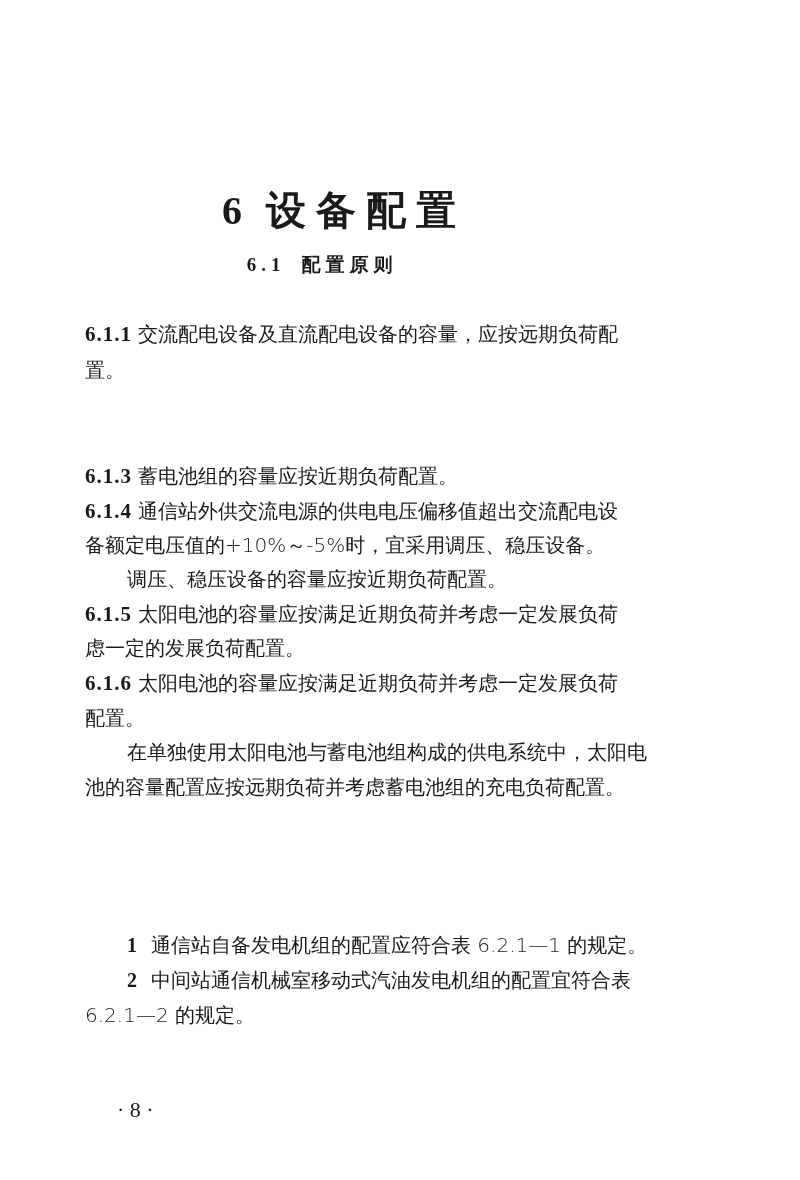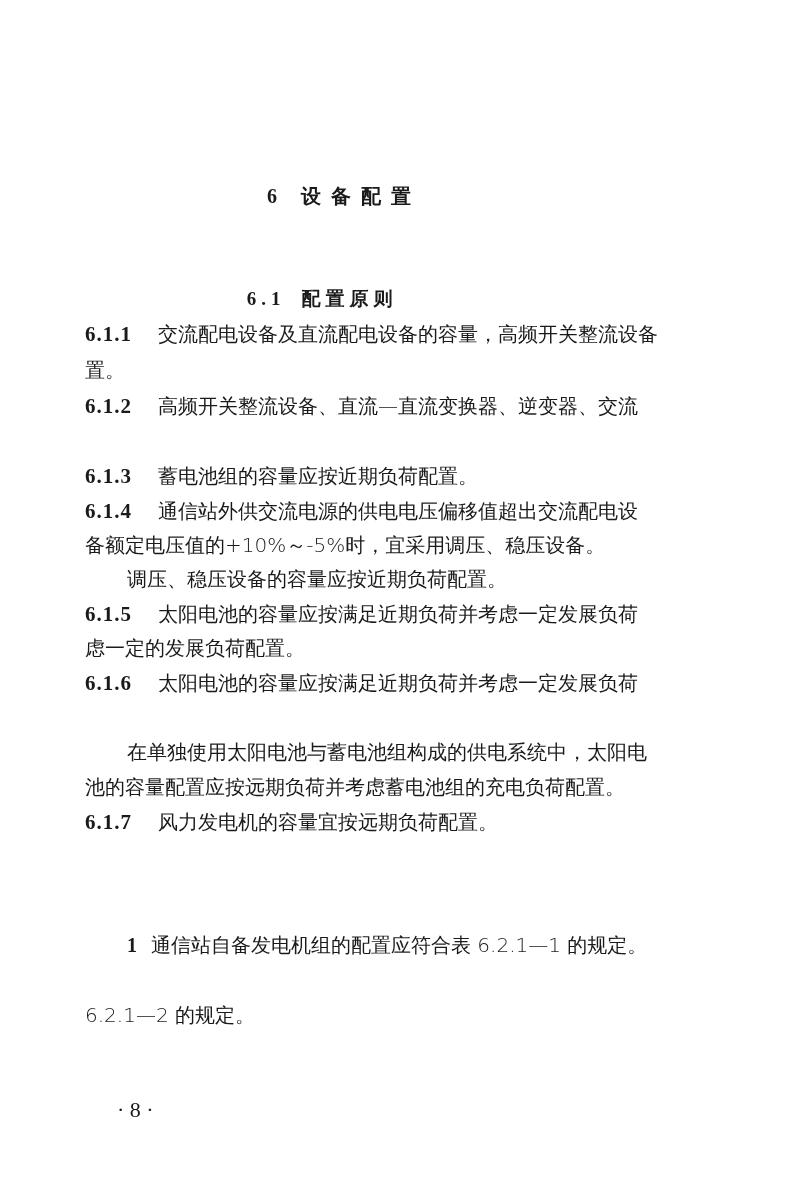--- a/index.html
+++ b/index.html
@@ -4,70 +4,70 @@
 <style>
   html, body { margin: 0; padding: 0; }
   body {
     width: 800px; height: 1180px; background: #ffffff; color: #1a1a1a;
     font-family: "DejaVu Serif", "Liberation Serif", serif;
     position: relative; overflow: hidden;
   }
   .page { position: absolute; left: 0; top: 0; width: 800px; height: 1180px; }
   .chapter-title {
     position: absolute; top: 183px; left: 0; width: 688px; text-align: center;
-    font-size: 20px; font-weight: bold; letter-spacing: 10px;
+    font-size: 40px; font-weight: bold; letter-spacing: 10px;
     font-family: "DejaVu Sans", sans-serif;
   }
   .chapter-title .num { font-family: "Liberation Serif", serif; margin-right: 14px; }
   .section-title {
     position: absolute; left: 0; width: 644px; text-align: center;
-    font-size: 19px; font-weight: bold; font-family: "DejaVu Sans", sans-serif; margin-top: 34px;
+    font-size: 19px; font-weight: bold; font-family: "DejaVu Sans", sans-serif;
   }
   .section-title .num { font-family: "Liberation Serif", serif; margin-right: 16px; }
   .s61 { top: 252px; letter-spacing: 5px; }
   .s62 { top: 844px; }
   .line {
     position: absolute; left: 85px; width: 640px; font-size: 20px; line-height: 24px;
     white-space: nowrap; font-family: "DejaVu Sans", sans-serif; font-weight: 300;
   }
   .line .clause {
     font-family: "Liberation Serif", serif; font-weight: bold; font-size: 21px;
-    margin-right: 26px; letter-spacing: 1px;
+    margin-right: 6px; letter-spacing: 1px;
   }
   .indent { padding-left: 42px; }
   .item-num { font-family: "Liberation Serif", serif; font-weight: bold; margin-right: 14px; }
   .page-number {
     position: absolute; top: 1097px; left: 117px; font-size: 22px;
     font-family: "Liberation Serif", serif;
   }
 </style>
 </head>
 <body>
 
 <div class="page">
   <div class="chapter-title">
     <span class="num">6</span><span>设备配置</span>
   </div>
 
   <div class="section-title s61">
     <span class="num">6.1</span><span>配置原则</span>
   </div>
 
-  <div class="line" style="top:322px"><span class="clause">6.1.1</span><span>交流配电设备及直流配电设备的容量，高频开关整流设备</span></div>
+  <div class="line" style="top:322px"><span class="clause">6.1.1</span><span>交流配电设备及直流配电设备的容量，应按远期负荷配</span></div>
   <div class="line" style="top:358px"><span>置。</span></div>
-  <div class="line" style="top:394px"><span class="clause">6.1.2</span><span>高频开关整流设备、直流—直流变换器、逆变器、交流</span></div>
   <div class="line" style="top:464px"><span class="clause">6.1.3</span><span>蓄电池组的容量应按近期负荷配置。</span></div>
   <div class="line" style="top:499px"><span class="clause">6.1.4</span><span>通信站外供交流电源的供电电压偏移值超出交流配电设</span></div>
   <div class="line" style="top:533px"><span>备额定电压值的+10%～-5%时，宜采用调压、稳压设备。</span></div>
   <div class="line indent" style="top:567px"><span>调压、稳压设备的容量应按近期负荷配置。</span></div>
   <div class="line" style="top:602px"><span class="clause">6.1.5</span><span>太阳电池的容量应按满足近期负荷并考虑一定发展负荷</span></div>
   <div class="line" style="top:636px"><span>虑一定的发展负荷配置。</span></div>
   <div class="line" style="top:671px"><span class="clause">6.1.6</span><span>太阳电池的容量应按满足近期负荷并考虑一定发展负荷</span></div>
+  <div class="line" style="top:706px"><span>配置。</span></div>
   <div class="line indent" style="top:740px"><span>在单独使用太阳电池与蓄电池组构成的供电系统中，太阳电</span></div>
   <div class="line" style="top:775px"><span>池的容量配置应按远期负荷并考虑蓄电池组的充电负荷配置。</span></div>
-  <div class="line" style="top:810px"><span class="clause">6.1.7</span><span>风力发电机的容量宜按远期负荷配置。</span></div>
 
 
   <div class="line indent" style="top:933px"><span class="item-num">1</span><span>通信站自备发电机组的配置应符合表 6.2.1—1 的规定。</span></div>
+  <div class="line indent" style="top:968px"><span class="item-num">2</span><span>中间站通信机械室移动式汽油发电机组的配置宜符合表</span></div>
   <div class="line" style="top:1003px"><span>6.2.1—2 的规定。</span></div>
 
   <div class="page-number">· 8 ·</div>
 </div>
 
 </body></html>

